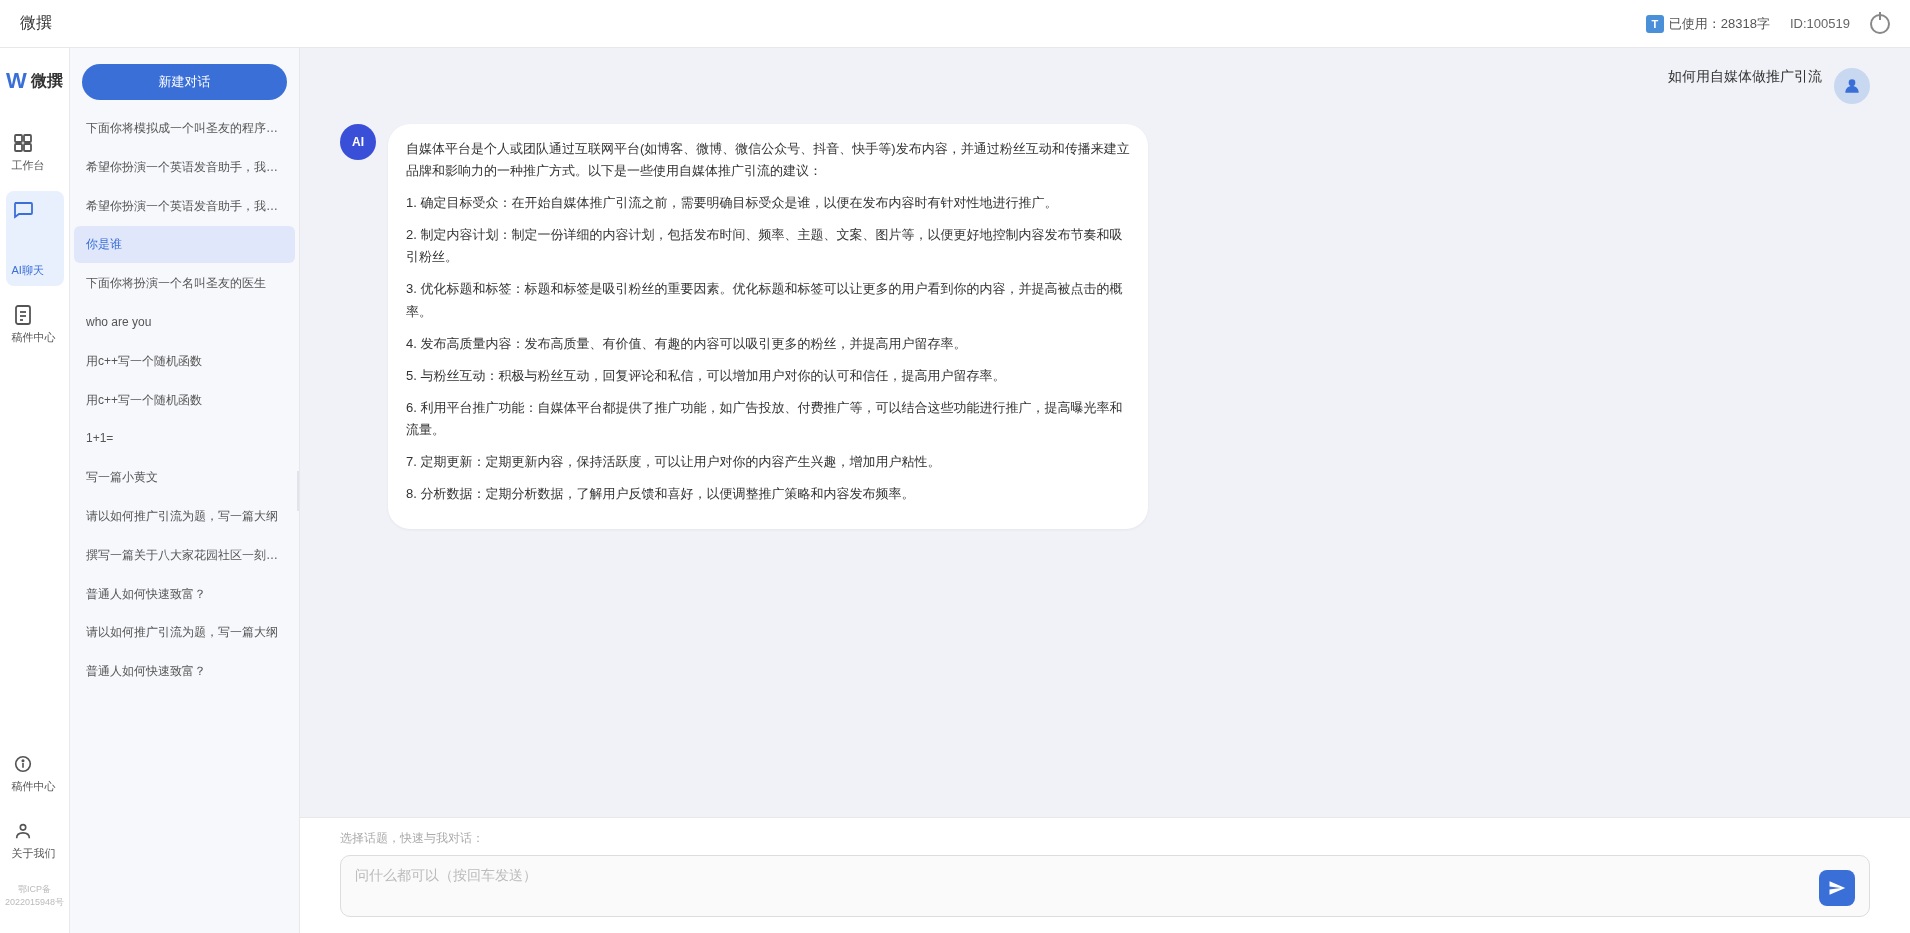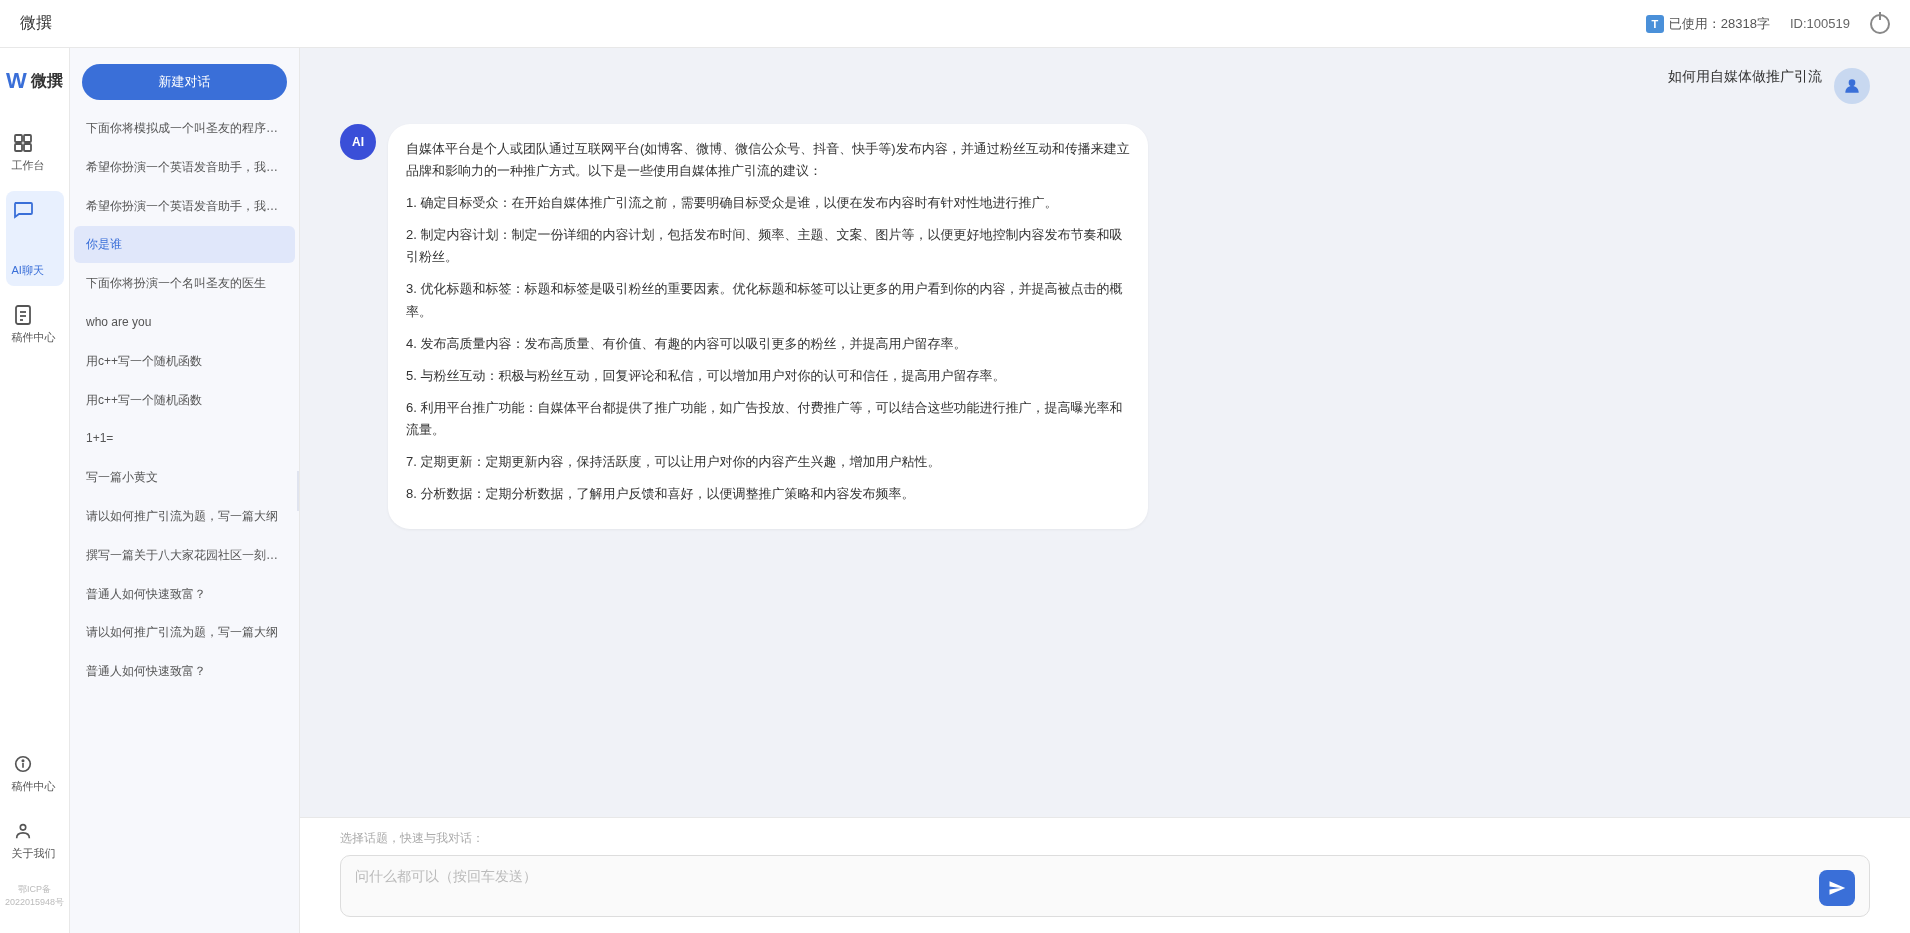--- a/index.html
+++ b/index.html
@@ -258,21 +258,21 @@
       background: #fafafa;
     }
     .input-row textarea {
       flex: 1;
       border: none;
       background: transparent;
       resize: none;
       font-size: 14px;
       color: #333;
       outline: none;
-      font-family: Liberation Sans, sans-serif;
+      font-family: Liberation Mono, monospace;
       height: 40px;
       line-height: 1.5;
     }
     .input-row textarea::placeholder { color: #bbb; }
     .send-btn {
       width: 36px; height: 36px;
       background: #3a6fd8;
       border: none;
       border-radius: 8px;
       cursor: pointer;

